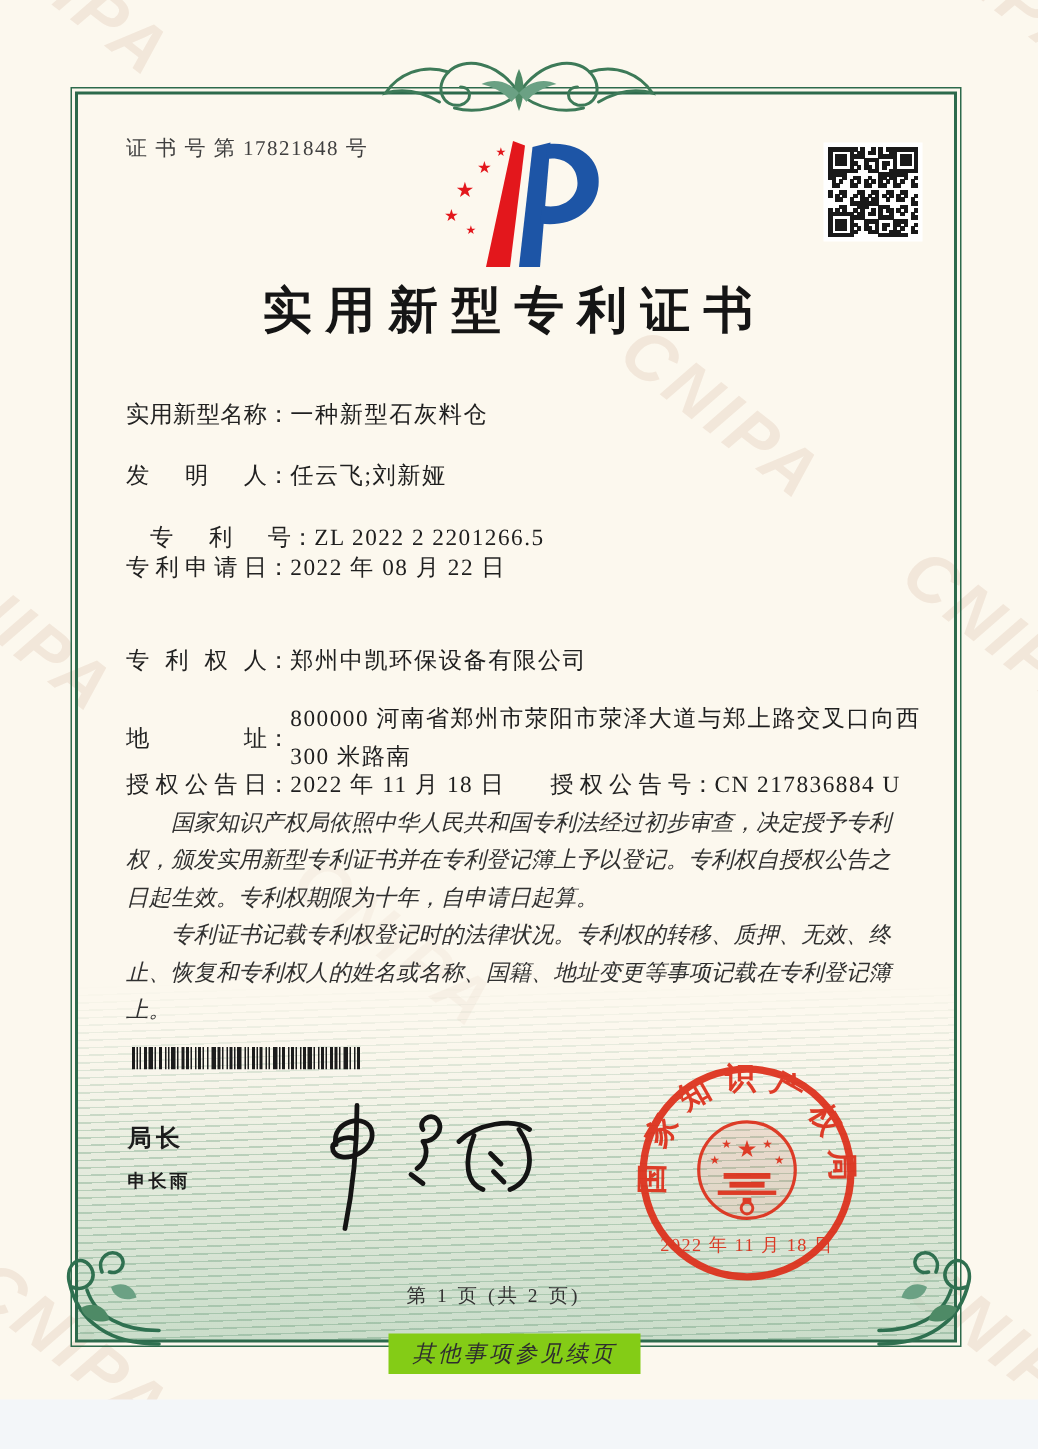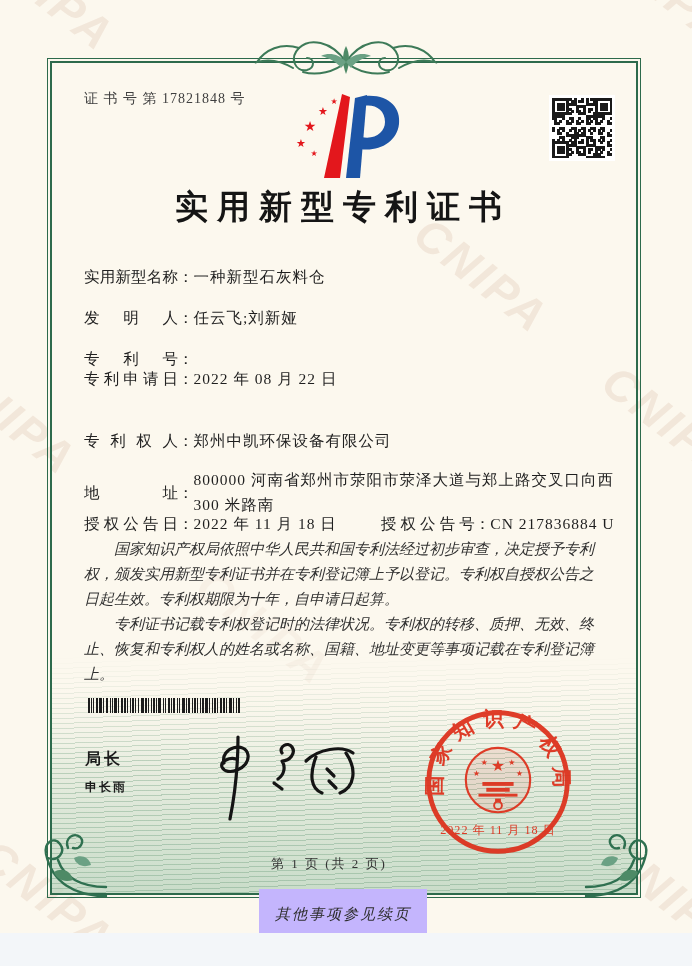--- a/index.html
+++ b/index.html
@@ -36,39 +36,39 @@
   .qr{position:absolute;left:549px;top:95px;width:66px;height:66px;background:#fff;
       padding:3px;box-sizing:border-box;}
   .title{position:absolute;left:47px;top:185px;width:592px;text-align:center;
          font-size:33px;font-weight:600;letter-spacing:9px;color:#151515;}
   .frow{position:absolute;left:84px;width:540px;display:flex;align-items:center;
         font-size:15.5px;line-height:25px;}
   .f-label{display:inline-block;width:94px;text-align:justify;text-align-last:justify;
            color:#222;flex:none;}
   .f-colon{flex:none;color:#222;}
   .f-value{letter-spacing:1px;color:#1f1f1f;}
-  .r1{top:264px;} .r2{top:305px;} .r3{top:346px;} .r4{top:366px;}
+  .r1{top:264px;} .r2{top:305px;} .r3{top:346px;margin-left:16px;} .r4{top:366px;}
   .r5{top:428px;} .r6{top:467px;} .r7{top:511px;}
   .addr{max-width:430px;}
-  .g2{margin-left:44px;}
+  .g2{margin-left:30px;}
   .paras{position:absolute;left:84px;top:537px;width:524px;font-size:15px;
          line-height:25px;font-style:italic;color:#303030;}
   .paras p{margin:0;text-indent:2em;}
   .barcode{position:absolute;left:88px;top:698px;}
   .dir-title{position:absolute;left:85px;top:749px;font-family:"Liberation Sans","DejaVu Sans",sans-serif;
              font-weight:700;font-size:16px;letter-spacing:3px;color:#1c1c1c;}
   .dir-name{position:absolute;left:85px;top:779px;font-family:"Liberation Sans","DejaVu Sans",sans-serif;
             font-weight:700;font-size:12px;letter-spacing:2px;color:#1c1c1c;}
   .signature{position:absolute;left:190px;top:727px;width:180px;height:95px;}
   .seal{position:absolute;left:420px;top:704px;width:156px;height:156px;z-index:6;
         opacity:.92;mix-blend-mode:multiply;}
   .page-num{position:absolute;left:33px;top:855px;width:592px;text-align:center;
             font-size:13px;letter-spacing:2px;color:#333;}
   .cont-wrap{position:absolute;left:47px;top:889px;width:592px;text-align:center;z-index:6;}
-  .cont-note{display:inline-block;background:#c4b5fd;padding:16px 16px;font-size:15px;
+  .cont-note{display:inline-block;background:#84cc16;padding:4px 16px;font-size:15px;
              font-style:italic;letter-spacing:2px;color:#2e2e2e;}
   
   .bottom-strip{position:absolute;left:0;right:0;top:933px;bottom:0;background:#f3f6f9;z-index:7;}
 </style>
 </head>
 <body>
 
 <div id="app">
 
   <span class="wm wm1">CNIPA</span>
@@ -459,20 +459,21 @@
       <span class="f-value">一种新型石灰料仓</span>
     </div>
     <div class="frow r2">
       <span class="f-label">发明人</span>
         <span class="f-colon">：</span>
       <span class="f-value">任云飞;刘新娅</span>
     </div>
     <div class="frow r3">
       <span class="f-label">专利号</span>
         <span class="f-colon">：</span>
+      <span class="f-value">ZL 2022 2 2201266.5</span>
     </div>
     <div class="frow r4">
       <span class="f-label">专利申请日</span>
         <span class="f-colon">：</span>
       <span class="f-value">2022 年 08 月 22 日</span>
     </div>
     <div class="frow r5">
       <span class="f-label">专利权人</span>
         <span class="f-colon">：</span>
       <span class="f-value">郑州中凯环保设备有限公司</span>

